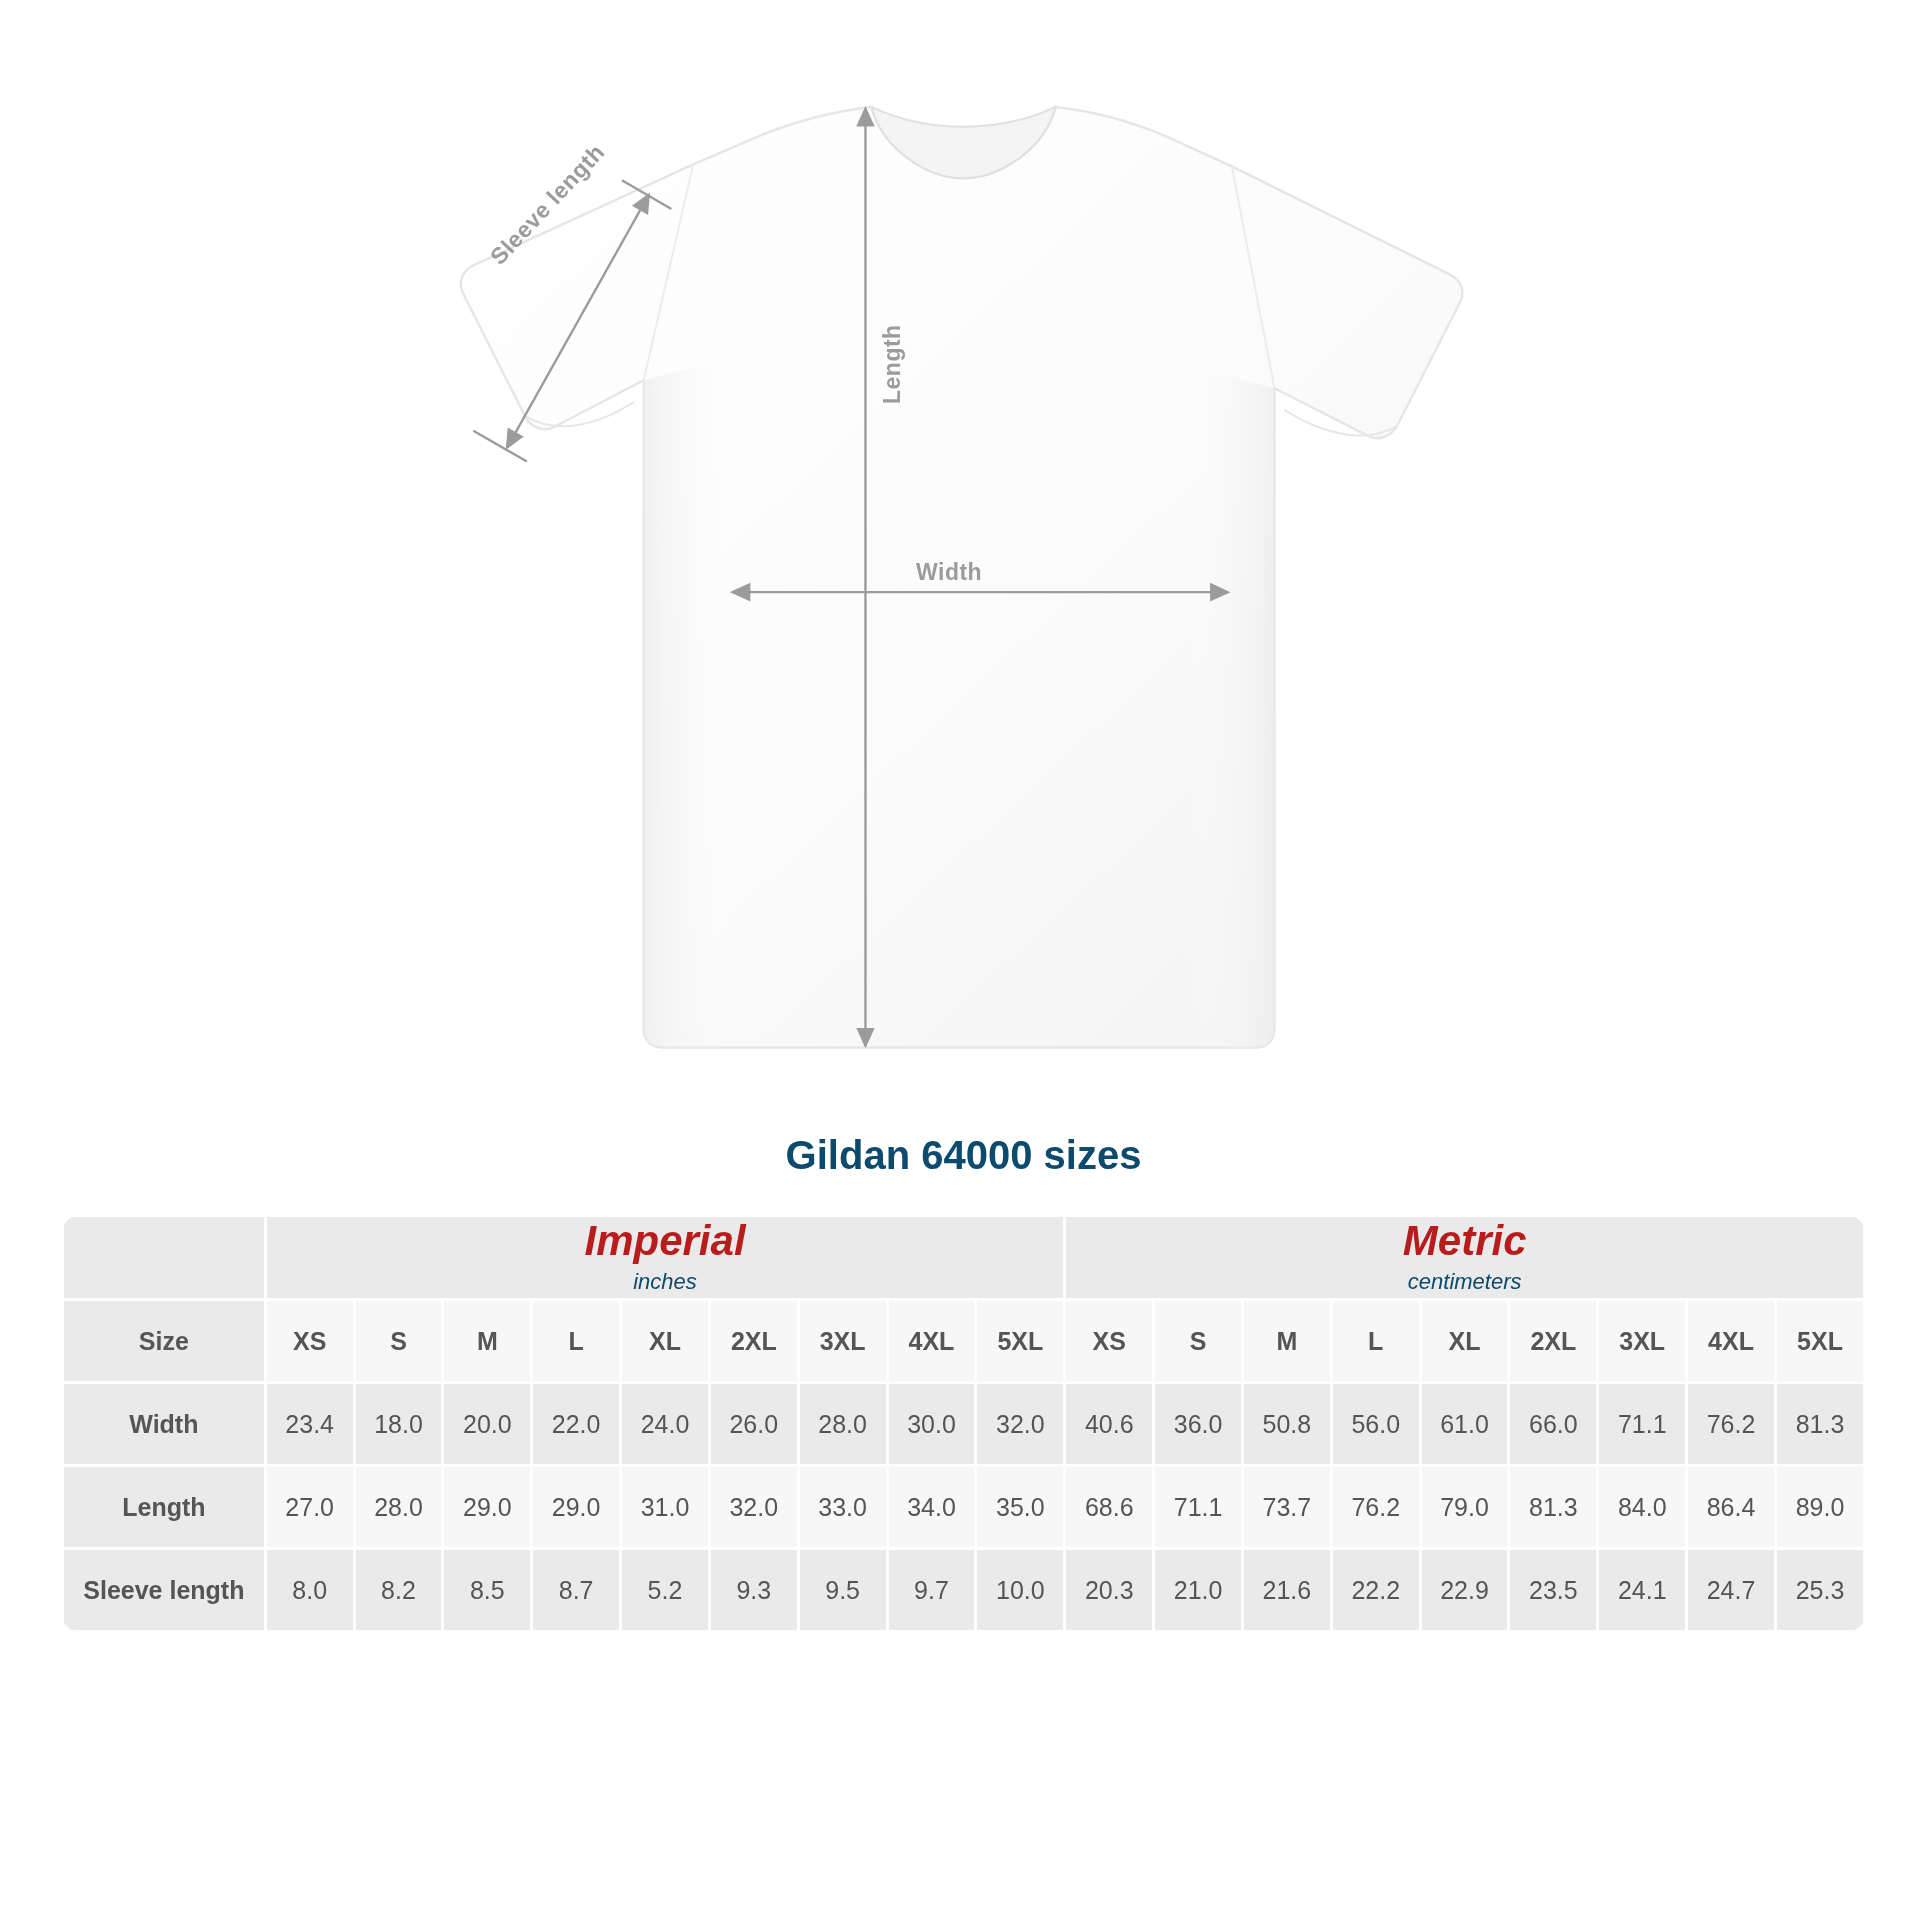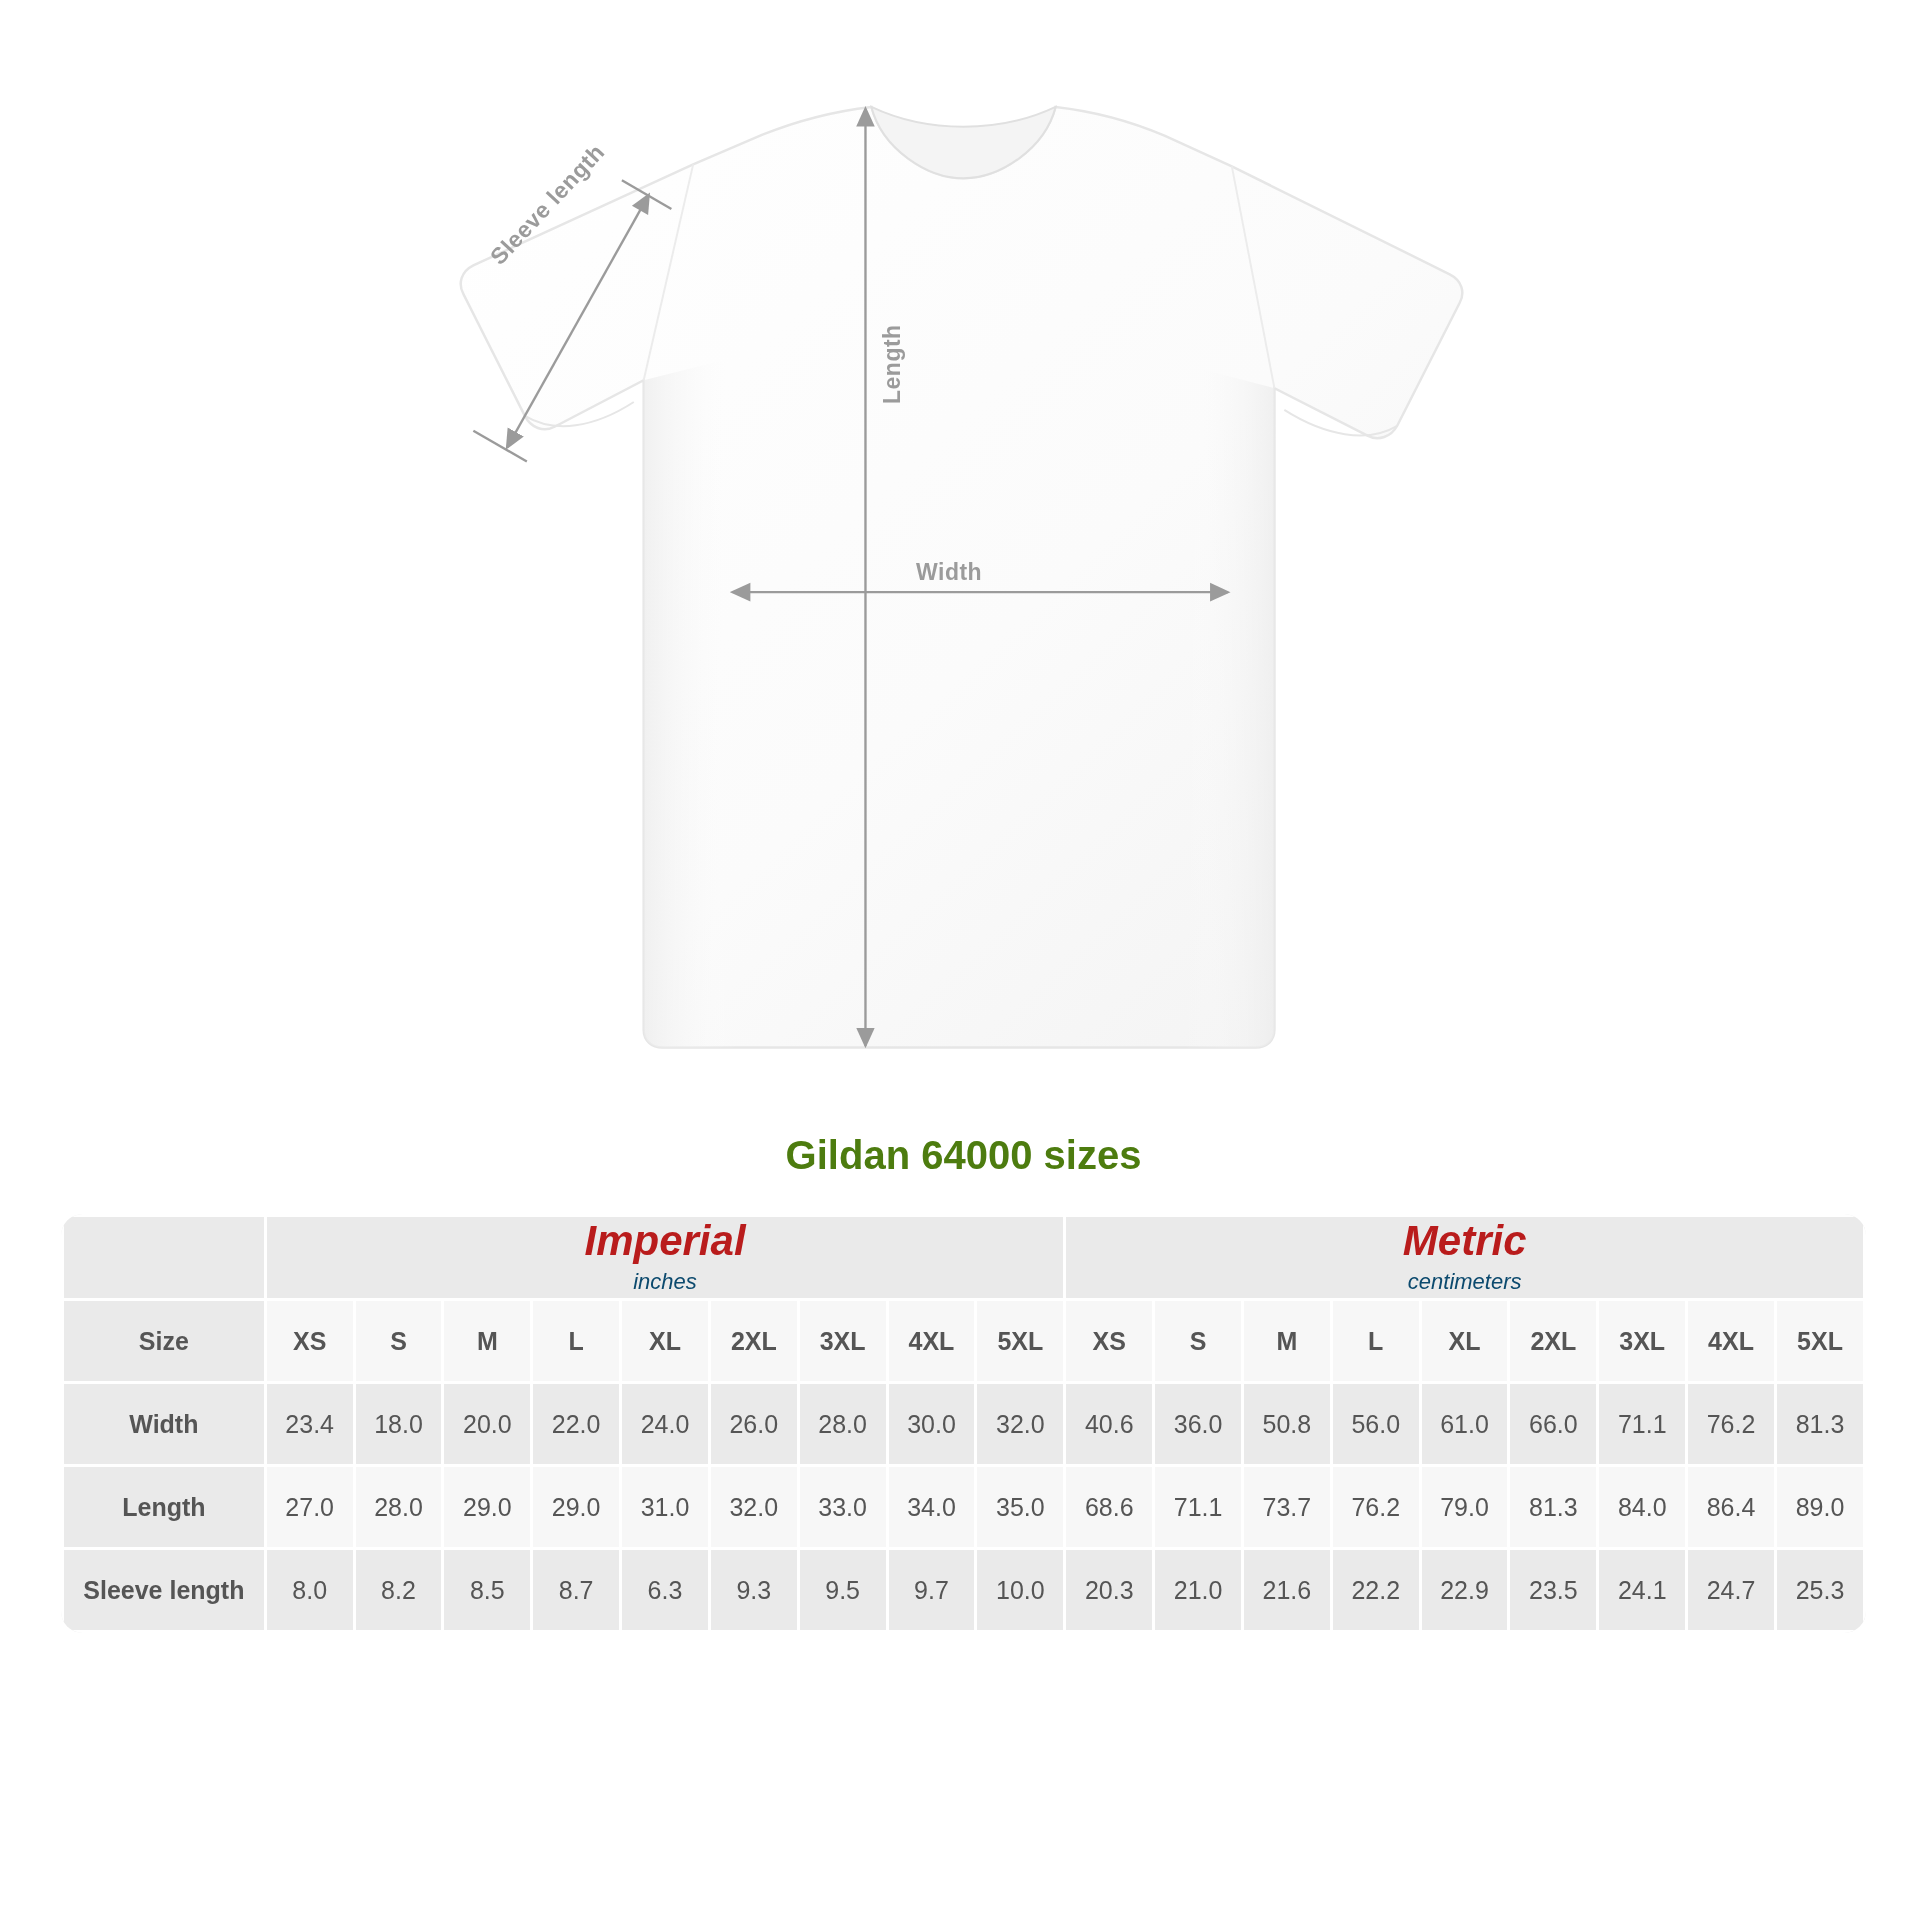--- a/index.html
+++ b/index.html
@@ -57,21 +57,21 @@
   }
 
   
   .title-block {
     text-align: center;
     margin-top: 24px;
   }
   .chart-title {
     font-size: 40px;
     font-weight: bold;
-    color: #4d7c0f;
+    color: #0c4a6e;
     margin: 0 0 18px 0;
   }
   .chart-note {
     font-size: 22px;
     font-style: italic;
     color: #6f6f6f;
     margin: 0;
   }
 
   
@@ -331,21 +331,21 @@
           <td>86.4</td>
           <td>89.0</td>
         </tr>
 
         <tr class="row-a">
           <td class="rowname">Sleeve length</td>
           <td>8.0</td>
           <td>8.2</td>
           <td>8.5</td>
           <td>8.7</td>
-          <td>6.3</td>
+          <td>5.2</td>
           <td>9.3</td>
           <td>9.5</td>
           <td>9.7</td>
           <td>10.0</td>
           <td>20.3</td>
           <td>21.0</td>
           <td>21.6</td>
           <td>22.2</td>
           <td>22.9</td>
           <td>23.5</td>

